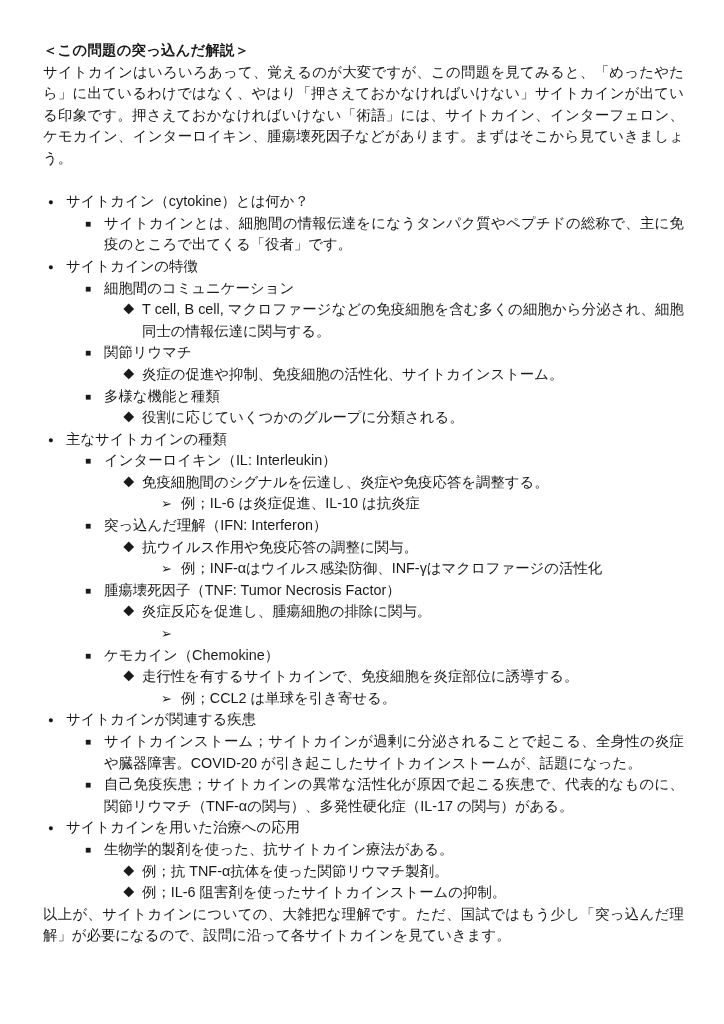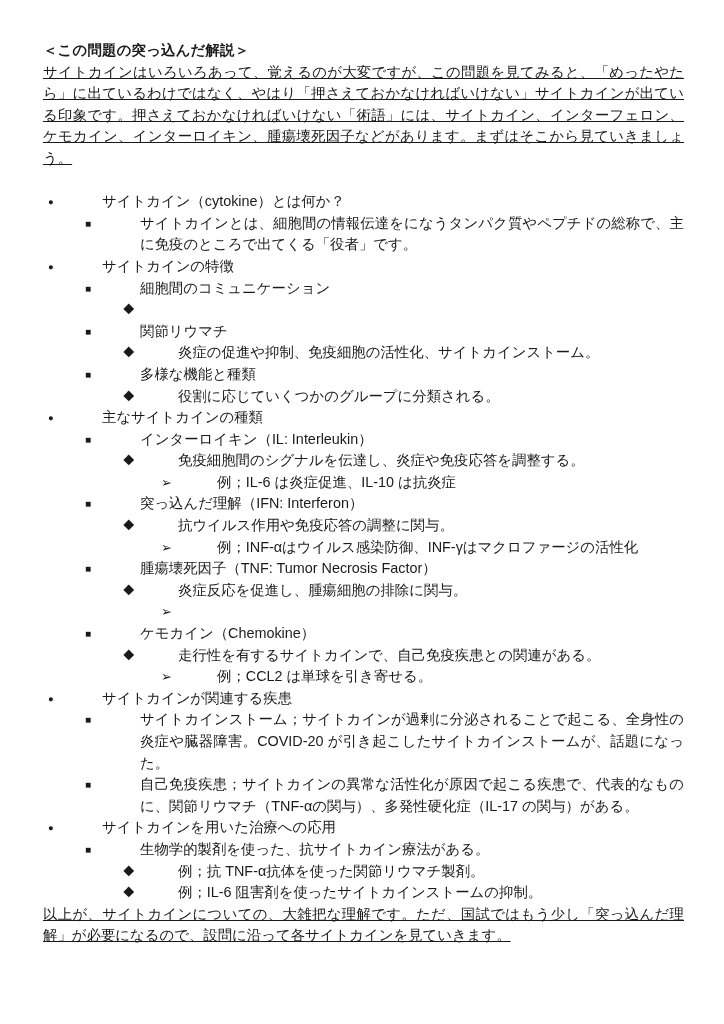--- a/index.html
+++ b/index.html
@@ -22,39 +22,37 @@
     height: 1024px;
     padding: 40px 40px 0 43px;
     background: #ffffff;
   }
   .title {
     font-weight: 700;
     letter-spacing: 0.2px;
   }
   .intro, .outro {
     text-align: justify;
-    text-decoration: underline;
   }
   .list {
     margin-top: 21.6px;
   }
   .li {
     display: flex;
     align-items: flex-start;
   }
   .li .marker {
     flex: 0 0 auto;
     line-height: 21.6px;
     text-align: left;
     color: #1a1a1a;
   }
   .li .txt {
     flex: 1 1 auto;
     text-align: justify;
-    margin-left: 36px;
   }
   
   .lv1 { padding-left: 5px; }
   .lv1 .marker { width: 18px; font-size: 9.5px; }
   .lv2 { padding-left: 42px; }
   .lv2 .marker { width: 19px; font-size: 10px; }
   .lv3 { padding-left: 80px; }
   .lv3 .marker { width: 19px; font-size: 11.5px; }
   .lv4 { padding-left: 118px; }
   .lv4 .marker { width: 20px; font-size: 13px; }
@@ -77,20 +75,21 @@
       <div class="li lv1">
         <span class="marker">●</span>
         <span class="txt">サイトカインの特徴</span>
       </div>
       <div class="li lv2">
         <span class="marker">■</span>
         <span class="txt">細胞間のコミュニケーション</span>
       </div>
       <div class="li lv3">
         <span class="marker">◆</span>
+        <span class="txt">T cell, B cell, マクロファージなどの免疫細胞を含む多くの細胞から分泌され、細胞同士の情報伝達に関与する。</span>
       </div>
       <div class="li lv2">
         <span class="marker">■</span>
         <span class="txt">関節リウマチ</span>
       </div>
       <div class="li lv3">
         <span class="marker">◆</span>
         <span class="txt">炎症の促進や抑制、免疫細胞の活性化、サイトカインストーム。</span>
       </div>
       <div class="li lv2">
@@ -139,21 +138,21 @@
       </div>
       <div class="li lv4">
         <span class="marker">➢</span>
       </div>
       <div class="li lv2">
         <span class="marker">■</span>
         <span class="txt">ケモカイン（Chemokine）</span>
       </div>
       <div class="li lv3">
         <span class="marker">◆</span>
-        <span class="txt">走行性を有するサイトカインで、自己免疫疾患との関連がある。</span>
+        <span class="txt">走行性を有するサイトカインで、免疫細胞を炎症部位に誘導する。</span>
       </div>
       <div class="li lv4">
         <span class="marker">➢</span>
         <span class="txt">例；CCL2 は単球を引き寄せる。</span>
       </div>
       <div class="li lv1">
         <span class="marker">●</span>
         <span class="txt">サイトカインが関連する疾患</span>
       </div>
       <div class="li lv2">

